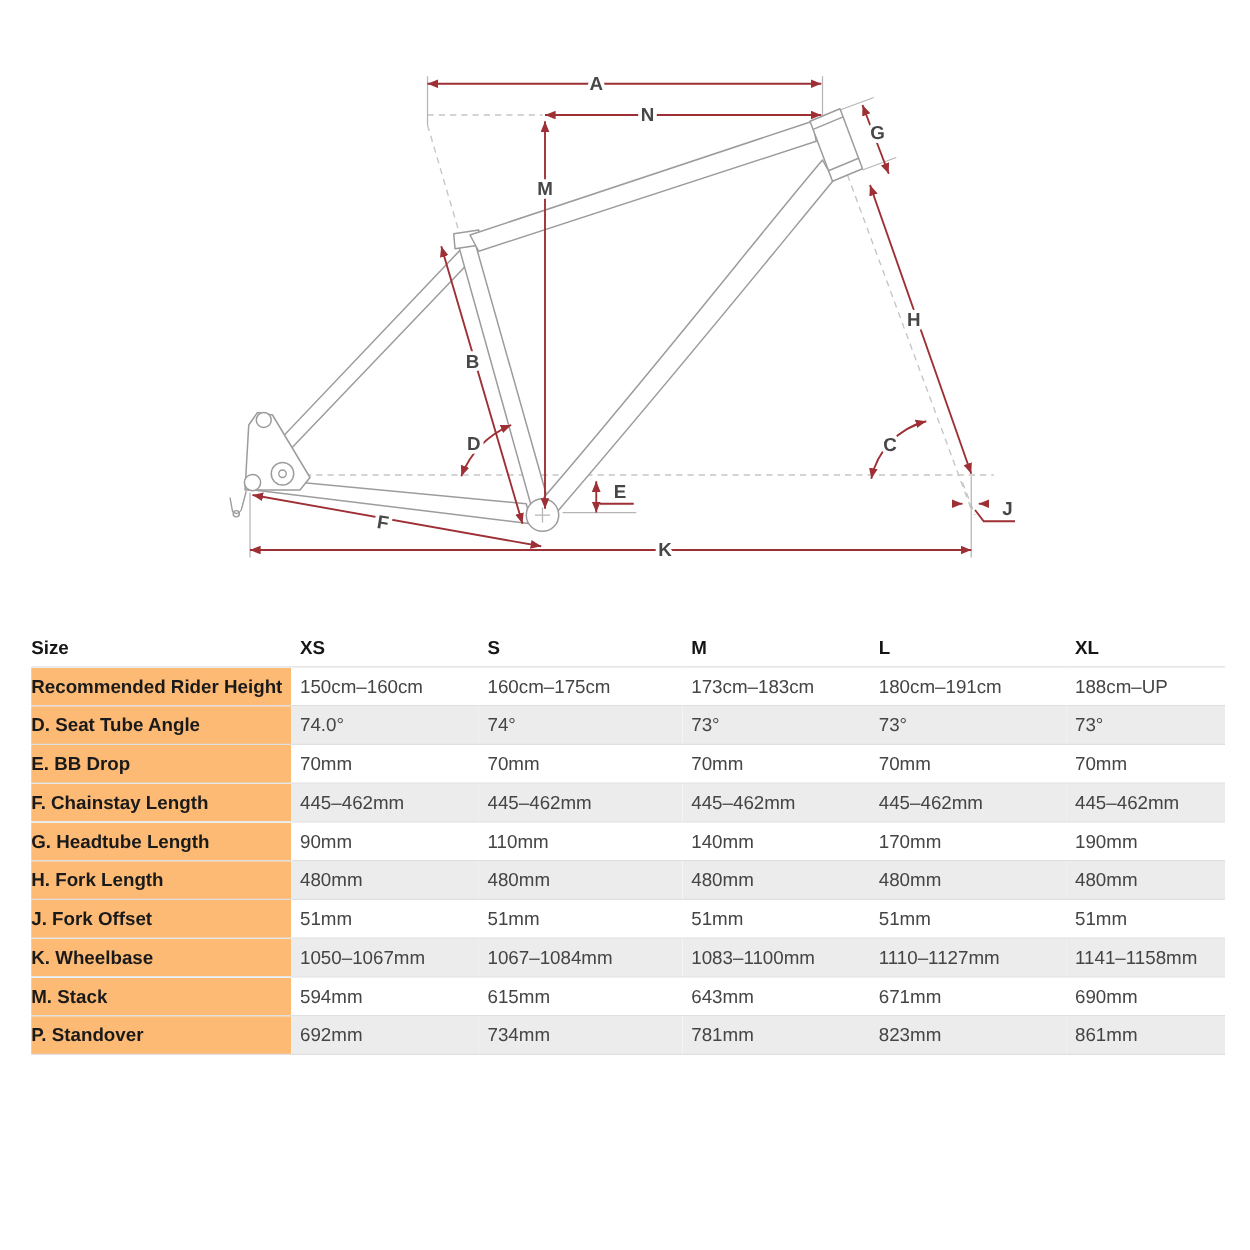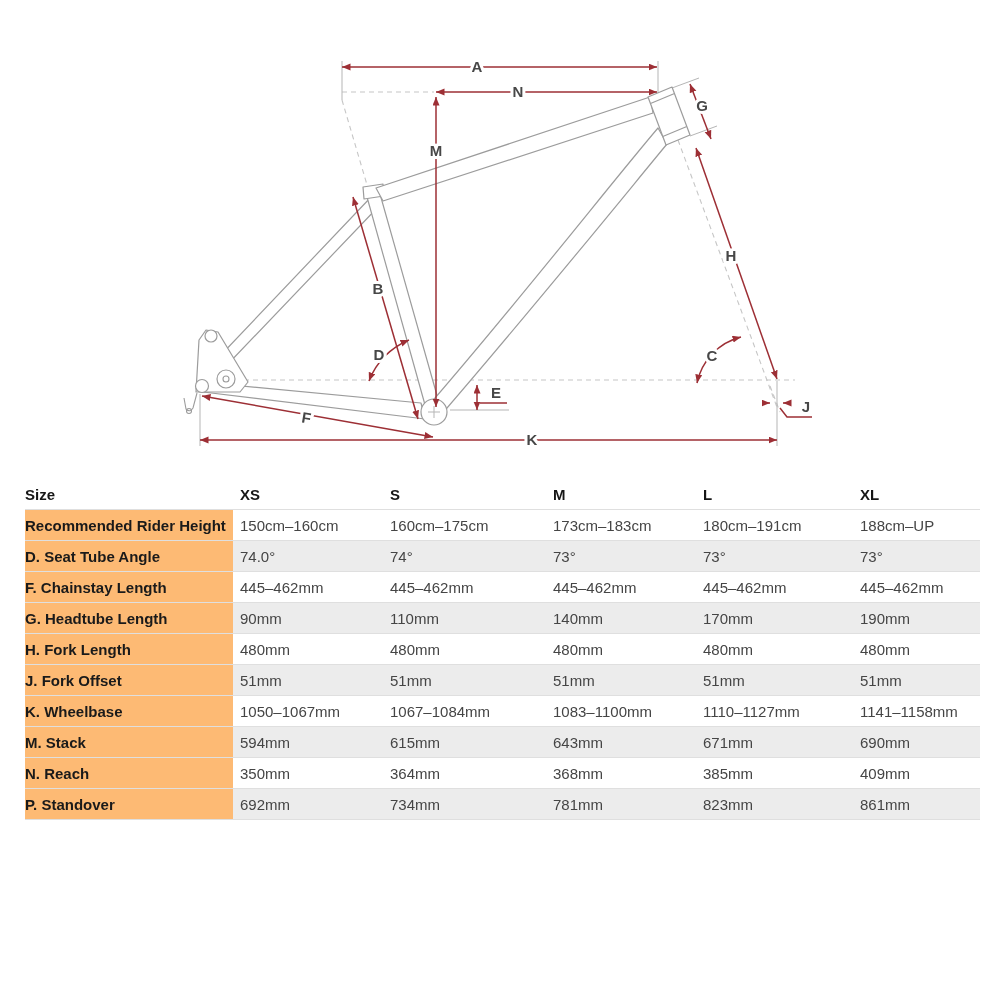--- a/index.html
+++ b/index.html
@@ -23,21 +23,21 @@
   .dash{fill:none;stroke:var(--dash-gray);stroke-width:1.1;stroke-dasharray:5 4;}
   .dim{fill:none;stroke:var(--dim-red);stroke-width:1.5;}
   .dim-label{
     font-family:"Liberation Sans", sans-serif;font-size:15px;font-weight:bold;
     fill:var(--label-gray);text-anchor:middle;
     paint-order:stroke;stroke:#ffffff;stroke-width:6px;stroke-linejoin:round;
   }
   .arrowhead{fill:var(--dim-red);}
   
   #spec-table{
-    position:absolute;left:25px;top:479px;width:955px;
+    position:absolute;left:25px;top:503px;width:955px;
     border-collapse:collapse;table-layout:fixed;
   }
   #spec-table th,#spec-table td{
     height:30px;padding:0;vertical-align:middle;text-align:left;
     font-size:15px;white-space:nowrap;overflow:hidden;
   }
   #spec-table thead th{
     font-weight:bold;color:#161616;border-bottom:1px solid var(--divider);
   }
   #spec-table tbody th{
@@ -161,20 +161,28 @@
     </tr>
     <tr>
       <th>D. Seat Tube Angle</th>
       <td>74.0°</td>
       <td>74°</td>
       <td>73°</td>
       <td>73°</td>
       <td>73°</td>
     </tr>
     <tr>
+      <th>E. BB Drop</th>
+      <td>70mm</td>
+      <td>70mm</td>
+      <td>70mm</td>
+      <td>70mm</td>
+      <td>70mm</td>
+    </tr>
+    <tr>
       <th>F. Chainstay Length</th>
       <td>445–462mm</td>
       <td>445–462mm</td>
       <td>445–462mm</td>
       <td>445–462mm</td>
       <td>445–462mm</td>
     </tr>
     <tr>
       <th>G. Headtube Length</th>
       <td>90mm</td>
@@ -209,28 +217,20 @@
     </tr>
     <tr>
       <th>M. Stack</th>
       <td>594mm</td>
       <td>615mm</td>
       <td>643mm</td>
       <td>671mm</td>
       <td>690mm</td>
     </tr>
     <tr>
-      <th>N. Reach</th>
-      <td>350mm</td>
-      <td>364mm</td>
-      <td>368mm</td>
-      <td>385mm</td>
-      <td>409mm</td>
-    </tr>
-    <tr>
       <th>P. Standover</th>
       <td>692mm</td>
       <td>734mm</td>
       <td>781mm</td>
       <td>823mm</td>
       <td>861mm</td>
     </tr>
   </tbody>
 </table>
 

